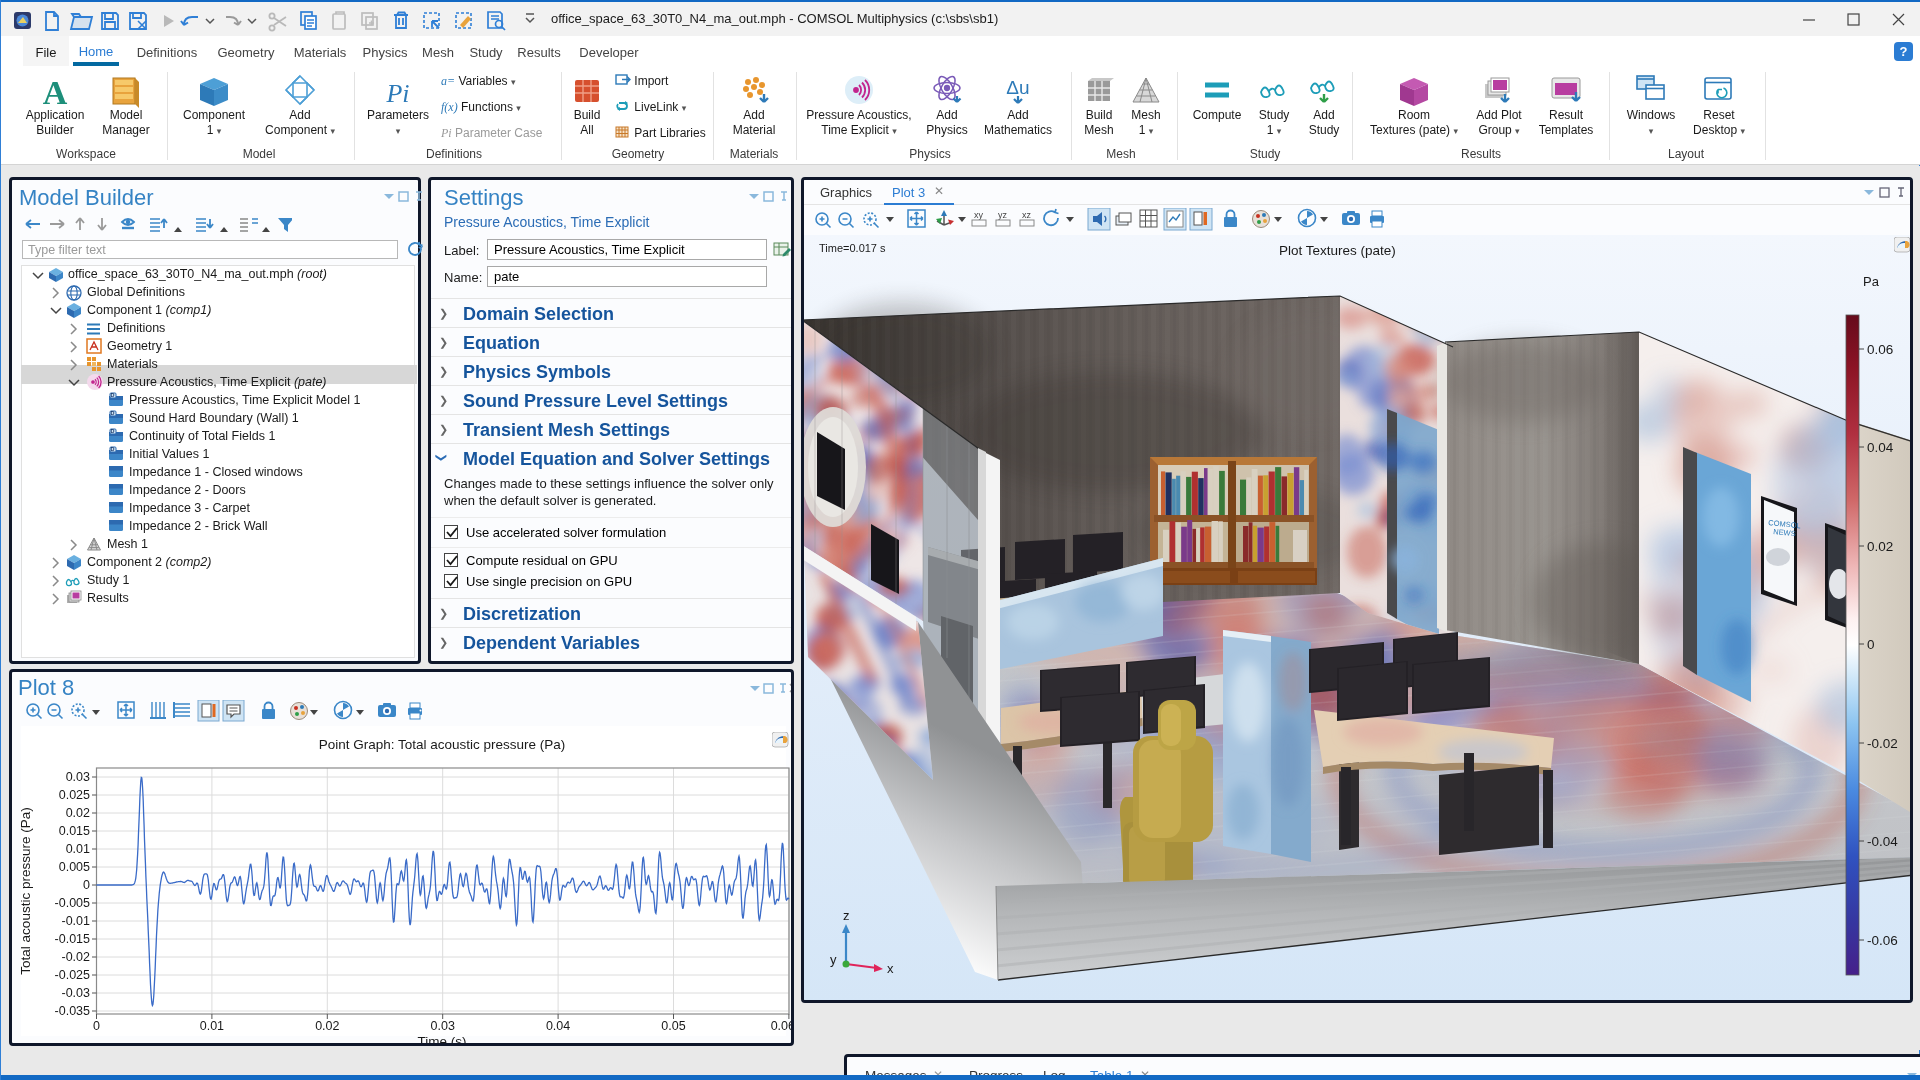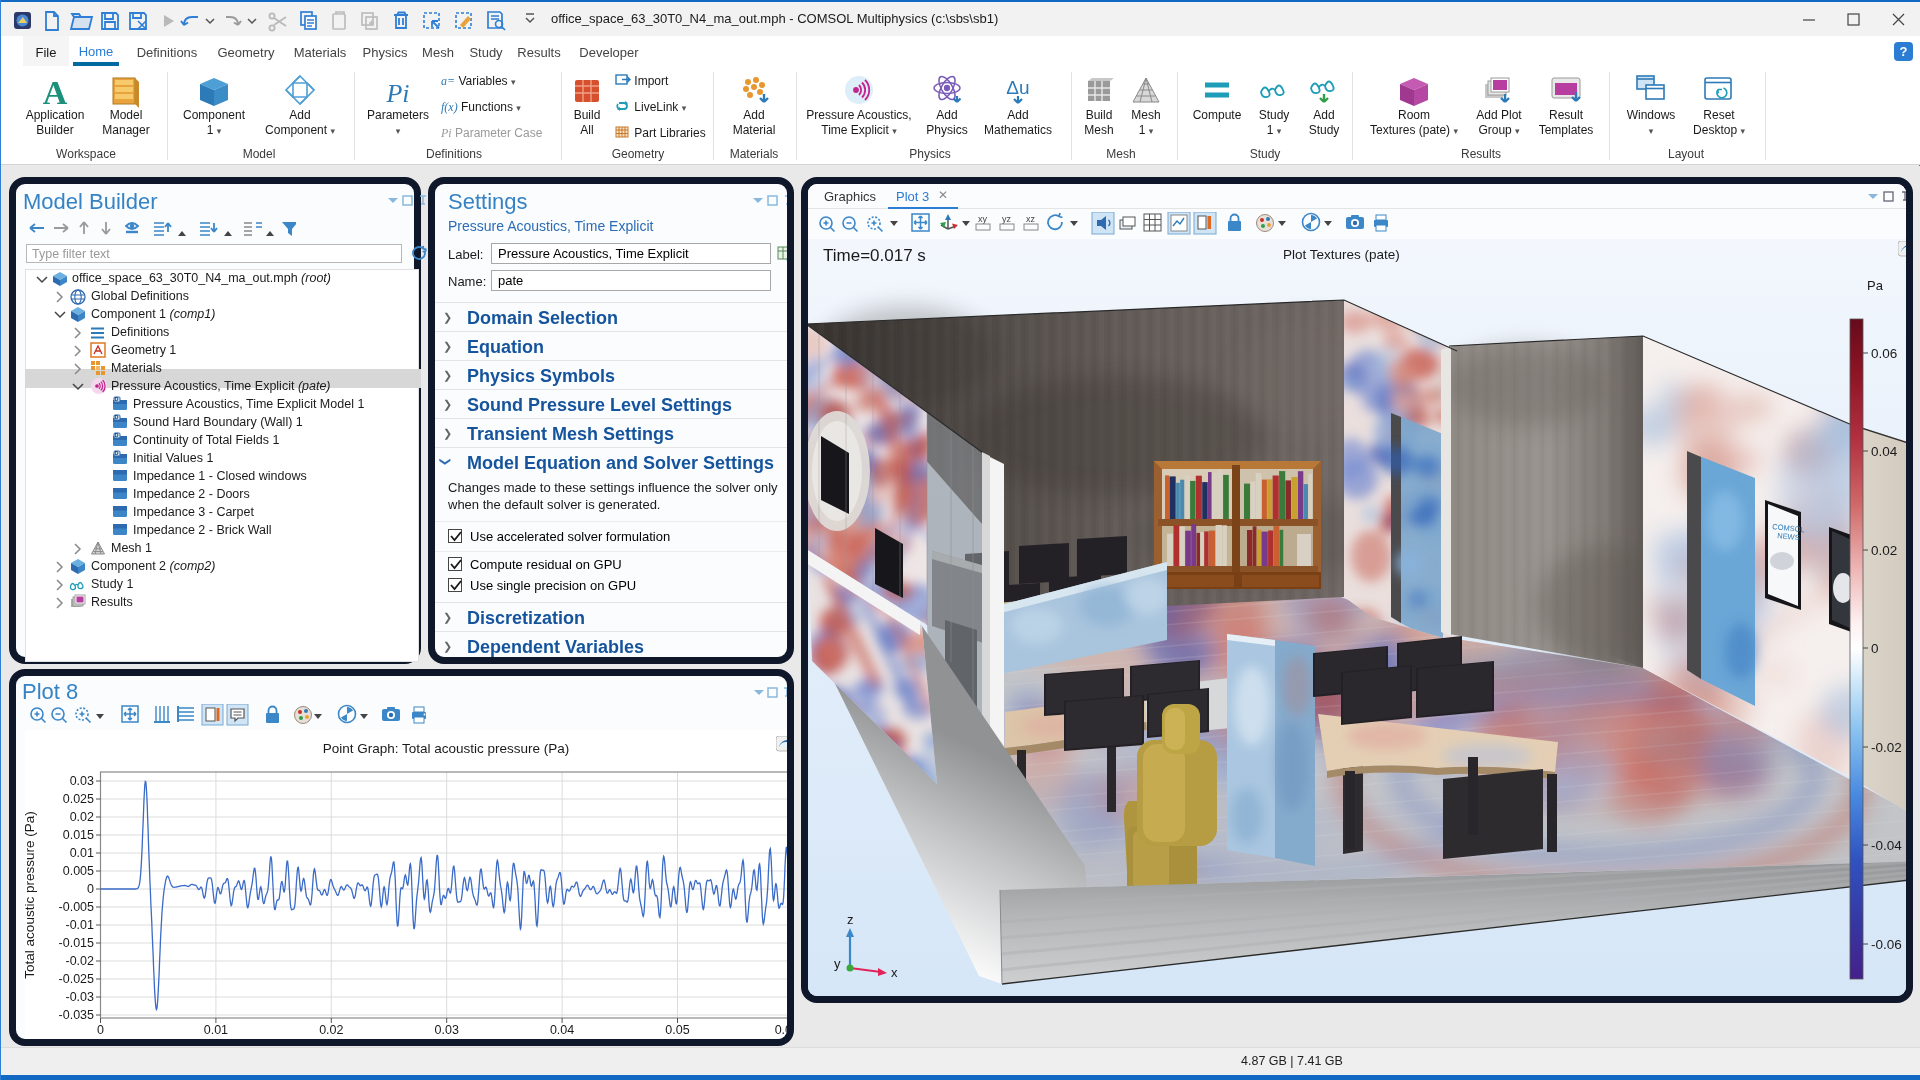--- a/index.html
+++ b/index.html
@@ -3,21 +3,21 @@
 <meta charset="utf-8">
 <style>
 *{margin:0;padding:0;box-sizing:border-box;}
 html,body{width:1920px;height:1080px;overflow:hidden;font-family:"Liberation Sans",sans-serif;background:#e9e9e9;}
 .abs{position:absolute;}
 #win{position:absolute;left:0;top:0;width:1920px;height:1080px;border-left:1px solid #2f7fd6;border-right:1px solid #2f7fd6;}
 #titlebar{position:absolute;left:0;top:0;width:1920px;height:36px;background:#f2f2f2;border-top:2px solid #1269c4;}
 #tabrow{position:absolute;left:0;top:36px;width:1920px;height:30px;background:#ffffff;}
 #ribbon{position:absolute;left:0;top:66px;width:1920px;height:99px;background:#ffffff;border-bottom:1px solid #d4d4d4;}
 #mainbg{position:absolute;left:0;top:166px;width:1920px;height:884px;background:#e9e9e9;}
-.panel{position:absolute;background:#fbfcfe;border:7px solid #0f172a;border-radius:16px;}
+.panel{position:absolute;background:#fbfcfe;border:3px solid #0f172a;border-radius:4px;}
 .ptitle{color:#3583c4;font-size:22px;}
 .seclink{color:#15549c;font-weight:bold;font-size:18px;}
 #statusbar{position:absolute;left:0;top:1047px;width:1920px;height:28px;background:#efefef;border-top:1px solid #dcdcdc;font-size:12.5px;color:#222;}
 #bottomblue{position:absolute;left:0;top:1075px;width:1920px;height:5px;background:#1269c4;}
 .wbtn{position:absolute;top:0;height:34px;width:46px;text-align:center;line-height:34px;color:#444;font-size:13px;}
 .grplabel{position:absolute;top:81px;font-size:12px;color:#3a3a3a;text-align:center;transform:translateX(-50%);}
 .rbtn{position:absolute;text-align:center;font-size:12px;color:#1a1a1a;line-height:15px;transform:translateX(-50%);}
 .rsm{position:absolute;font-size:12px;color:#1a1a1a;white-space:nowrap;}
 .sep{position:absolute;top:6px;height:88px;width:1px;background:#e2e2e2;}
 .chev{color:#555;font-size:9px;}
@@ -806,21 +806,21 @@
             <circle cx="9" cy="9" r="4" fill="#fff"></circle>
             <circle cx="9" cy="9" r="2.2" fill="#2d6ab0"></circle>
           </g>
         <g transform="translate(556,2)" fill="#3b87c8">
             <rect x="2" y="6" width="14" height="7" rx="1"></rect>
             <rect x="4" y="1" width="10" height="5" fill="#fff" stroke="#3b87c8"></rect>
             <rect x="4" y="11" width="10" height="6" fill="#fff" stroke="#3b87c8"></rect>
           </g>
       </svg>
     </div>
-    <div class="abs" style="left:15px;top:62px;font-size:17px;color:#1a1a1a;z-index:3;">Time=0.017 s</div>
+    <div class="abs" style="left:15px;top:62px;font-size:11px;color:#1a1a1a;z-index:3;">Time=0.017 s</div>
     <div class="abs" style="left:475px;top:63px;font-size:13.5px;color:#1a1a1a;z-index:3;">Plot Textures (pate)</div>
     <svg class="abs" style="left:1090px;top:57px;z-index:3;" width="17" height="16" viewBox="0 0 17 16">
         <rect x="0" y="0" width="16" height="15" rx="3" fill="#f0f0f0" stroke="#aaa" stroke-width="0.8"></rect>
         <path d="M3 11 a9 9 0 0 1 10 -7 l0 7 z" fill="#2d6ab0"></path>
         <path d="M3 11 a7 7 0 0 1 8 -5 l0 5 z" fill="#e8f4fc"></path>
         <path d="M13 4 a4 4 0 0 1 1 7 l-3 0 0 -7 z" fill="#e8a33d"></path>
       </svg>
 <svg class="abs" style="left:0;top:55px;" width="1110" height="769" viewBox="801 233 1110 769" font-family="Liberation Sans,sans-serif">
         <defs>
 <linearGradient id="bgg" x1="0" y1="0" x2="0" y2="1">
@@ -1529,17 +1529,14 @@
     <span class="abs" style="left:196px;top:11px;font-size:13.5px;color:#333;">Log</span>
     <span class="abs" style="left:243px;top:11px;font-size:13.5px;color:#2b7cd3;">Table 1</span>
     <span class="abs" style="left:293px;top:11px;font-size:12px;color:#888;">✕</span>
     <div class="abs" style="left:236px;top:38px;width:74px;height:2.5px;background:#2b7cd3;"></div>
     <svg class="abs" style="left:1058px;top:12px;" width="48" height="14" viewBox="0 0 48 14">
         <path d="M2 4 l5 5 5 -5 z" fill="#8ab8dc"></path>
         <rect x="18" y="2" width="9" height="9" fill="none" stroke="#667" stroke-width="1.3"></rect>
         <path d="M36 2 h6 m-3 0 v8 m-2 0 h4" stroke="#667" stroke-width="1.3" fill="none"></path>
       </svg>
   </div>
-  <div id="statusbar">
-      <span style="position:absolute;left:1240px;top:6px;">4.87 GB | 7.41 GB</span>
-    </div>
   <div id="bottomblue"></div>
 </div>
 
 </body></html>

